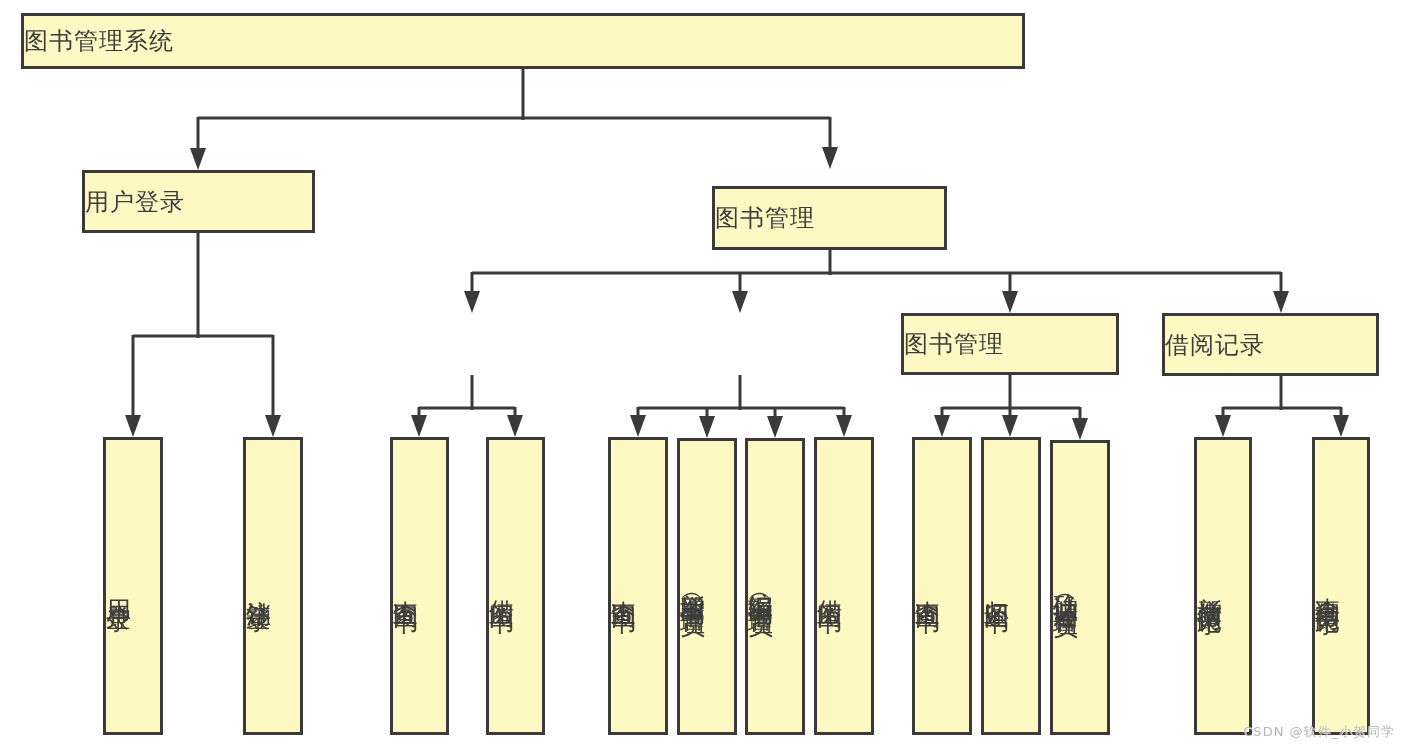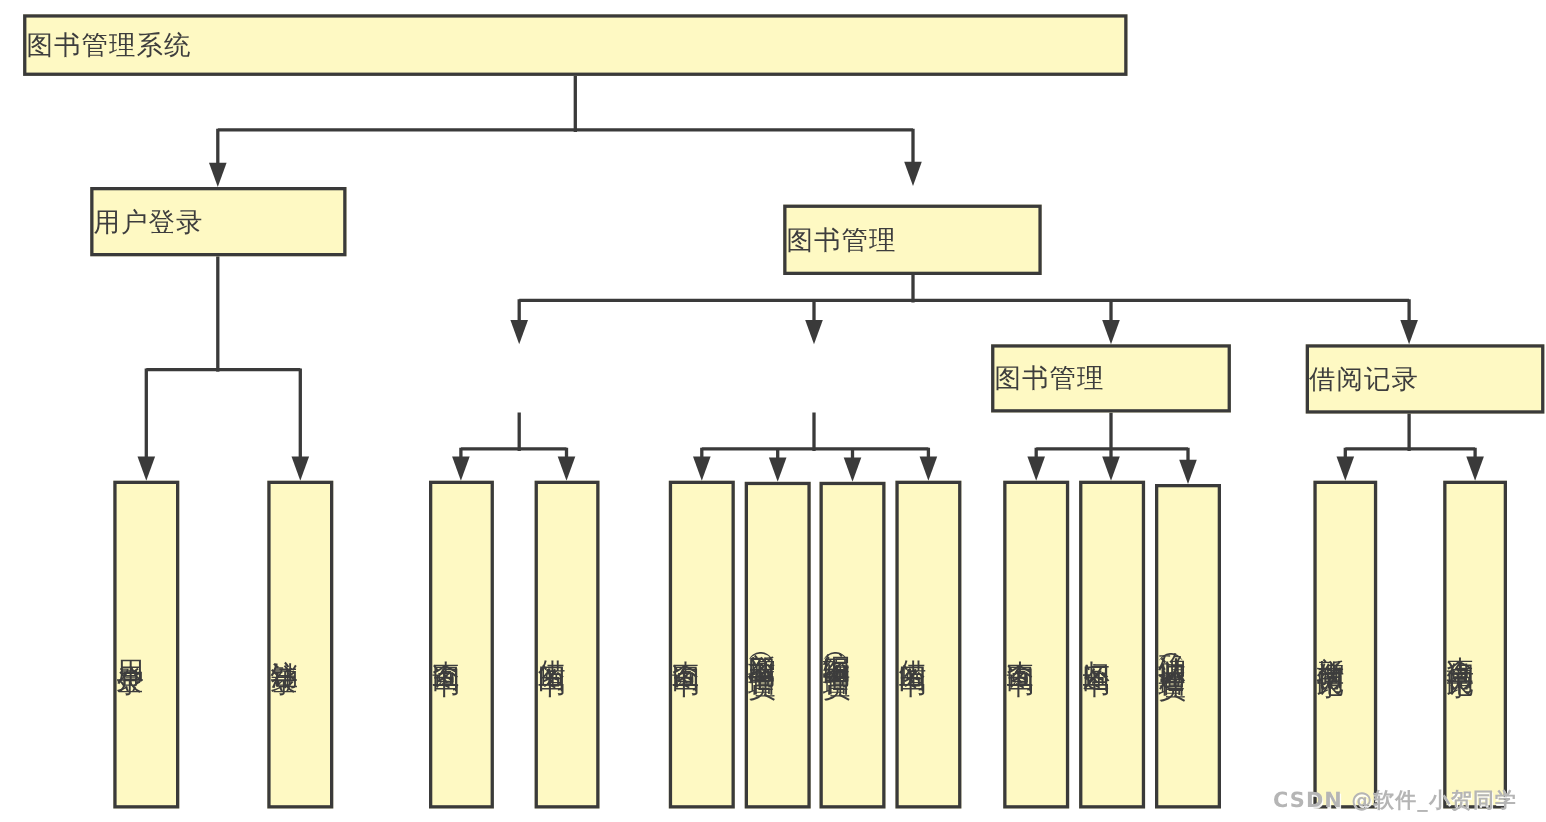--- a/index.html
+++ b/index.html
@@ -31,28 +31,27 @@
   .v-node span {
     writing-mode: vertical-lr;
     text-orientation: mixed;
     font-size: 25px;
     line-height: 1;
     letter-spacing: 3px;
     white-space: nowrap;
   }
   .watermark {
     position: absolute;
-    right: 26px;
+    right: 10px;
     bottom: 6px;
-    font-size: 19px;
+    font-size: 13px;
     letter-spacing: 1px;
     color: var(--watermark, #b5b5b5);
     text-shadow: 1px 1px 0 rgba(255,255,255,0.9);
     z-index: 5;
-    font-weight: bold;
   }
 </style>
 </head>
 <body>
 
 <div class="canvas">
 
   <svg class="connectors" viewBox="0 0 1405 747" aria-hidden="true">
     <path class="ln" d="
       M523 69 V120
@@ -104,21 +103,21 @@
   <div class="node h-node" style="left:82px;top:170px;width:233px;height:63px">
     <span>用户登录</span>
   </div>
   <div class="node h-node" style="left:712px;top:186px;width:235px;height:64px">
     <span>图书管理</span>
   </div>
 
   <div class="node h-node" style="left:901px;top:313px;width:218px;height:62px">
     <span>图书管理</span>
   </div>
-  <div class="node h-node" style="left:1187px;top:313px;width:217px;height:63px">
+  <div class="node h-node" style="left:1162px;top:313px;width:217px;height:63px">
     <span>借阅记录</span>
   </div>
 
   <div class="node v-node" style="left:103px;top:437px;width:60px;height:298px">
     <span>用户登录</span>
   </div>
   <div class="node v-node" style="left:243px;top:437px;width:60px;height:298px">
     <span>注销登录</span>
   </div>
 

